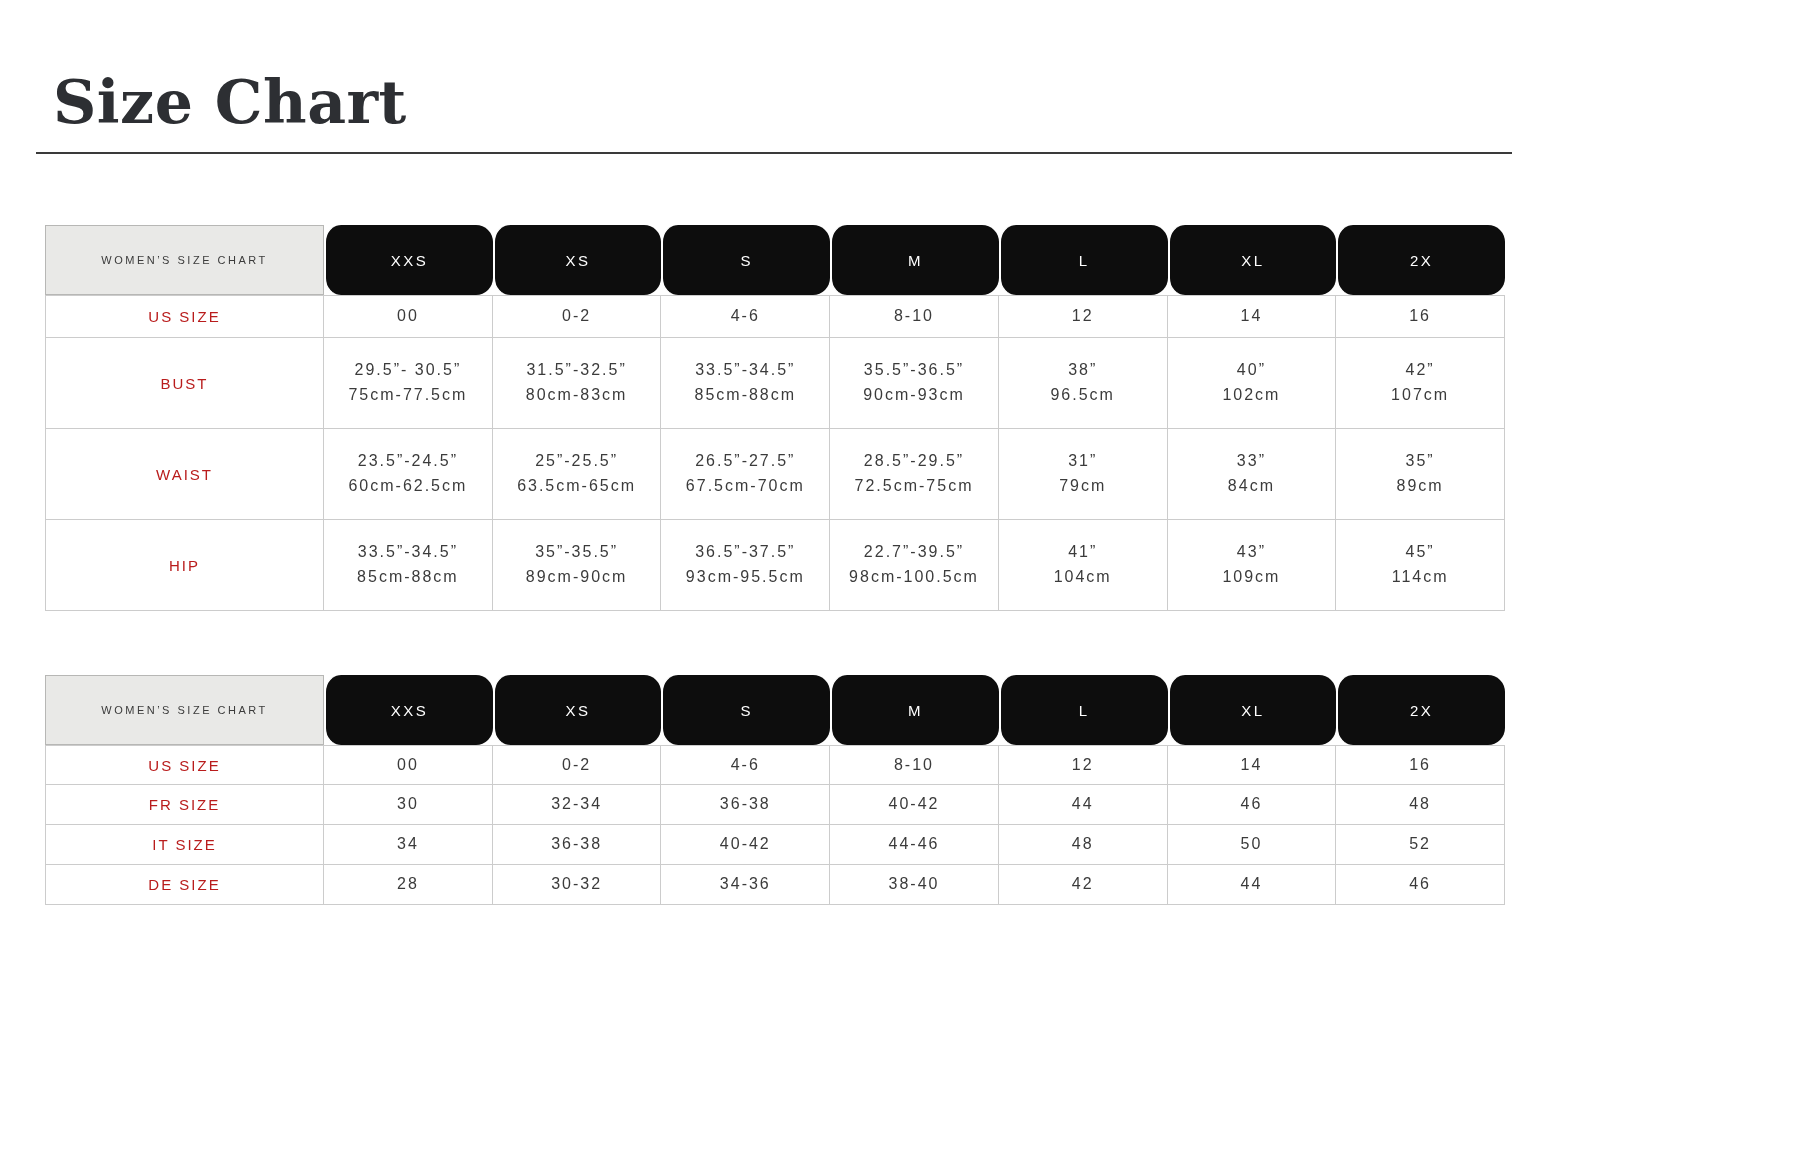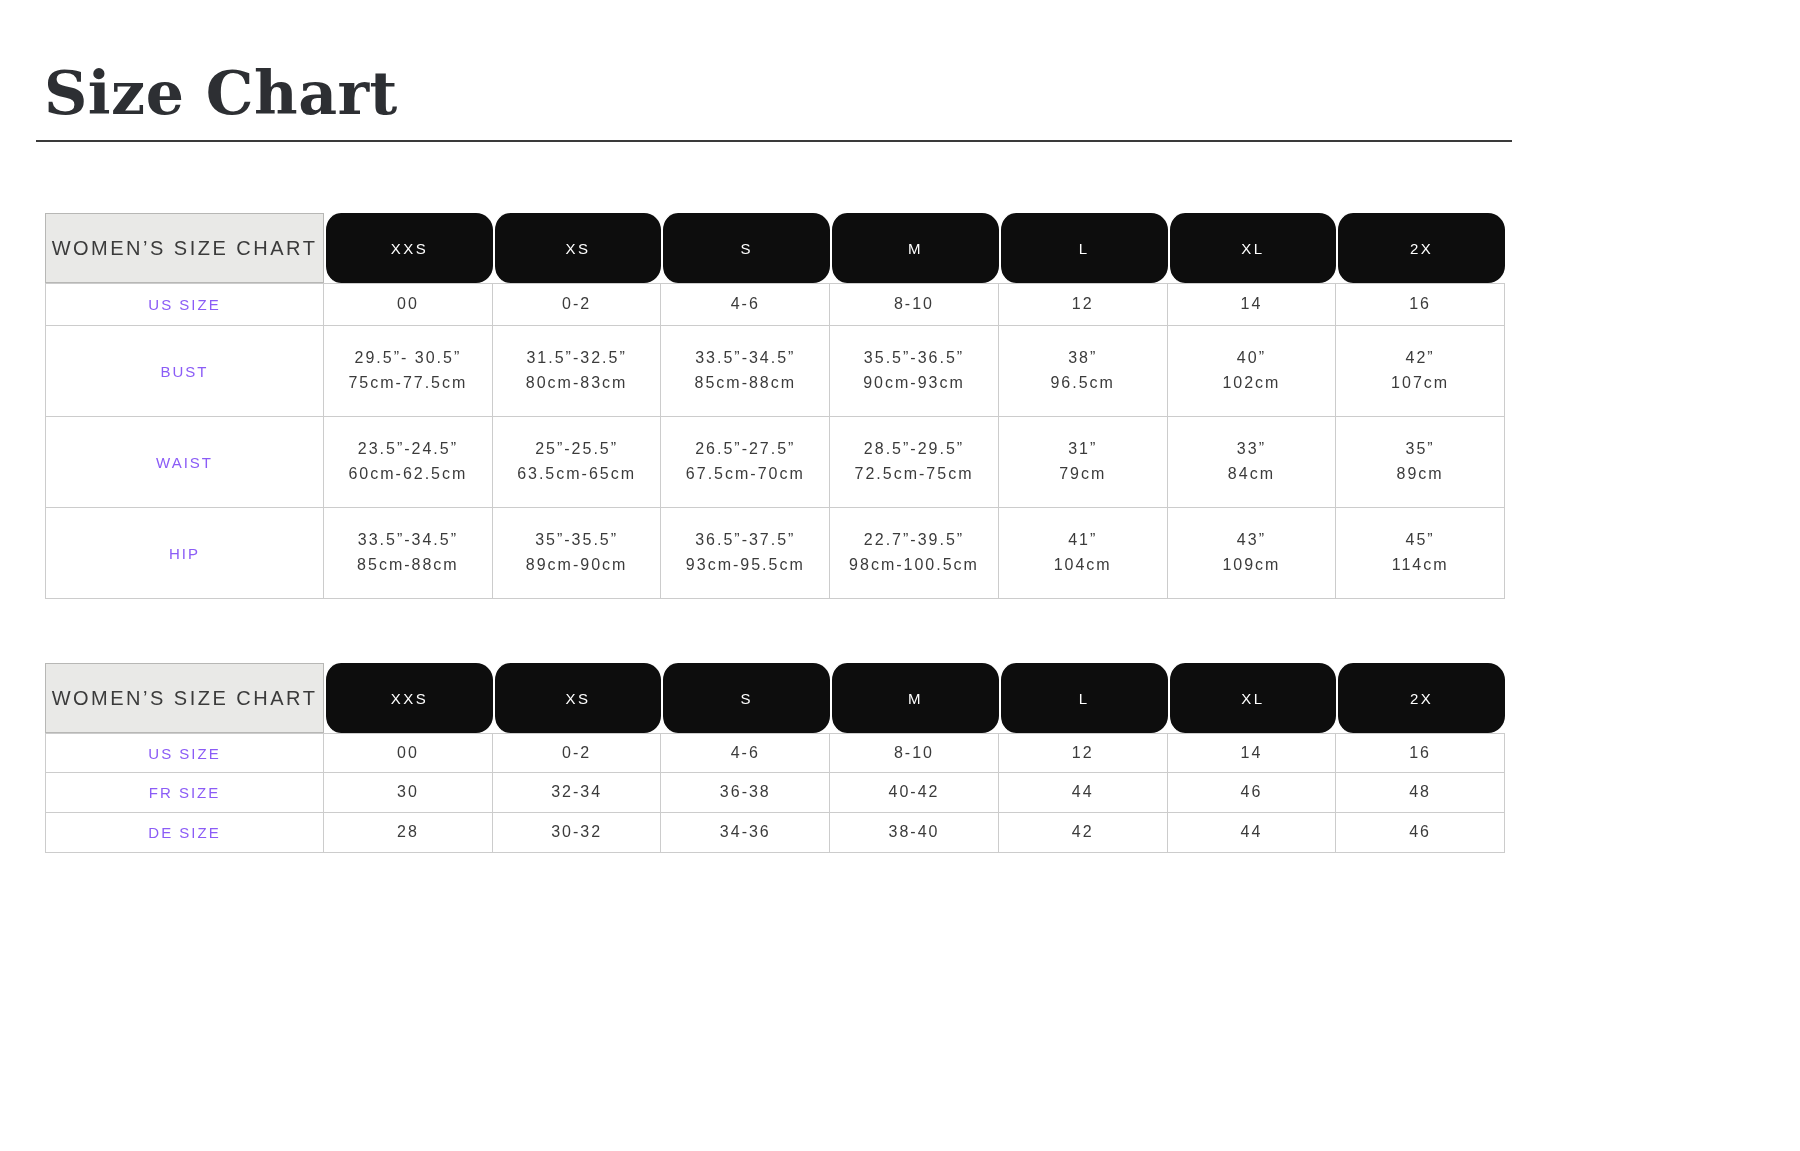--- a/index.html
+++ b/index.html
@@ -14,21 +14,21 @@
     position: relative;
     overflow: hidden;
   }
 
   .page-title {
     font-family: "DejaVu Serif", "Liberation Serif", serif;
     font-weight: 700;
     font-size: 60px;
     letter-spacing: 0.5px;
     color: #2d2f33;
-    margin: 8px;
+    margin: 17px;
     padding-top: 52px;
     line-height: 1.1;
   }
 
   .title-rule {
     border: none;
     border-top: 2px solid #3a3a3a;
     width: 1476px;
     margin: 14px 0 0 0;
   }
@@ -45,21 +45,21 @@
 
   .size-table col.label-col { width: 279px; }
   .size-table col.size-col  { width: 168.7px; }
 
   
   .size-table thead tr { height: 70px; }
   .size-table th.corner {
     background: #e9e9e7;
     border: 1px solid #b7b7b5;
     color: #3b3b3b;
-    font-size: 20px;
+    font-size: 11px;
     font-weight: 400;
     letter-spacing: 2.5px;
     text-align: center;
     vertical-align: middle;
   }
   .size-table th.size {
     background: #0d0d0d;
     color: #ffffff;
     font-size: 15px;
     font-weight: 400;
@@ -78,21 +78,21 @@
     vertical-align: middle;
     background: #ffffff;
     font-weight: 400;
   }
   .size-table tbody tr > *:first-child { border-left: 1px solid #cccccc; }
   .size-table tbody tr:first-child > * { border-top: 1px solid #cccccc; }
 
   .size-table tbody th.rowlabel {
     font-size: 15px;
     letter-spacing: 2px;
-    color: #8b5cf6;
+    color: #b91c1c;
   }
   .size-table tbody td {
     font-size: 16px;
     letter-spacing: 2px;
     color: #3b3b3b;
     line-height: 1.55;
   }
 
   .table-1 tbody tr { height: 91px; }
   .table-1 tbody tr.compact { height: 43px; }
@@ -315,20 +315,44 @@
             <div>44</div>
           </td>
           <td>
             <div>46</div>
           </td>
           <td>
             <div>48</div>
           </td>
         </tr>
         <tr class="compact">
+          <th class="rowlabel">IT SIZE</th>
+          <td>
+            <div>34</div>
+          </td>
+          <td>
+            <div>36-38</div>
+          </td>
+          <td>
+            <div>40-42</div>
+          </td>
+          <td>
+            <div>44-46</div>
+          </td>
+          <td>
+            <div>48</div>
+          </td>
+          <td>
+            <div>50</div>
+          </td>
+          <td>
+            <div>52</div>
+          </td>
+        </tr>
+        <tr class="compact">
           <th class="rowlabel">DE SIZE</th>
           <td>
             <div>28</div>
           </td>
           <td>
             <div>30-32</div>
           </td>
           <td>
             <div>34-36</div>
           </td>

